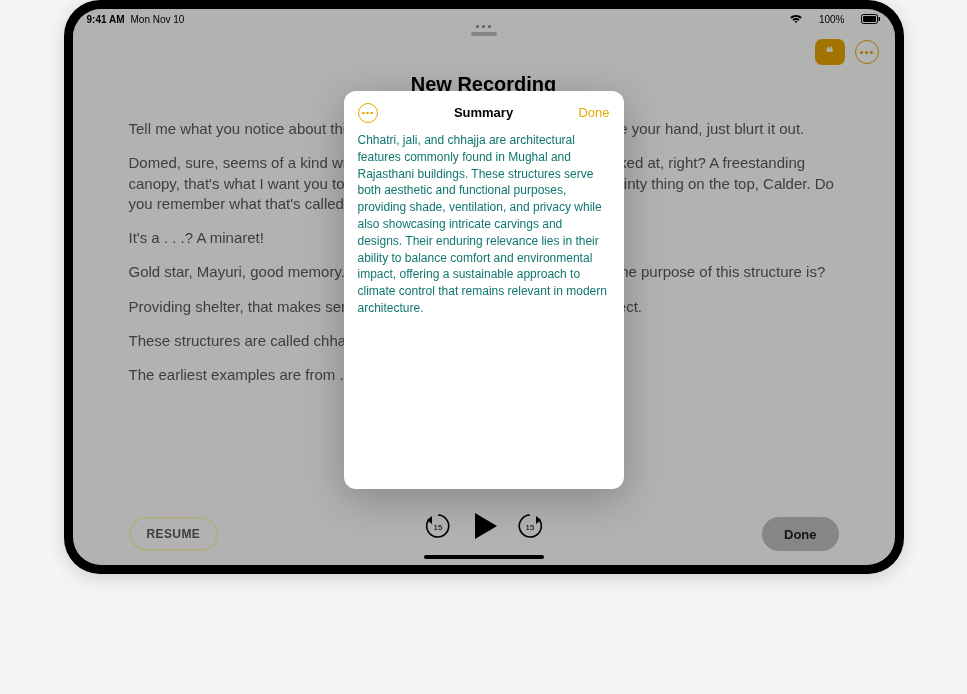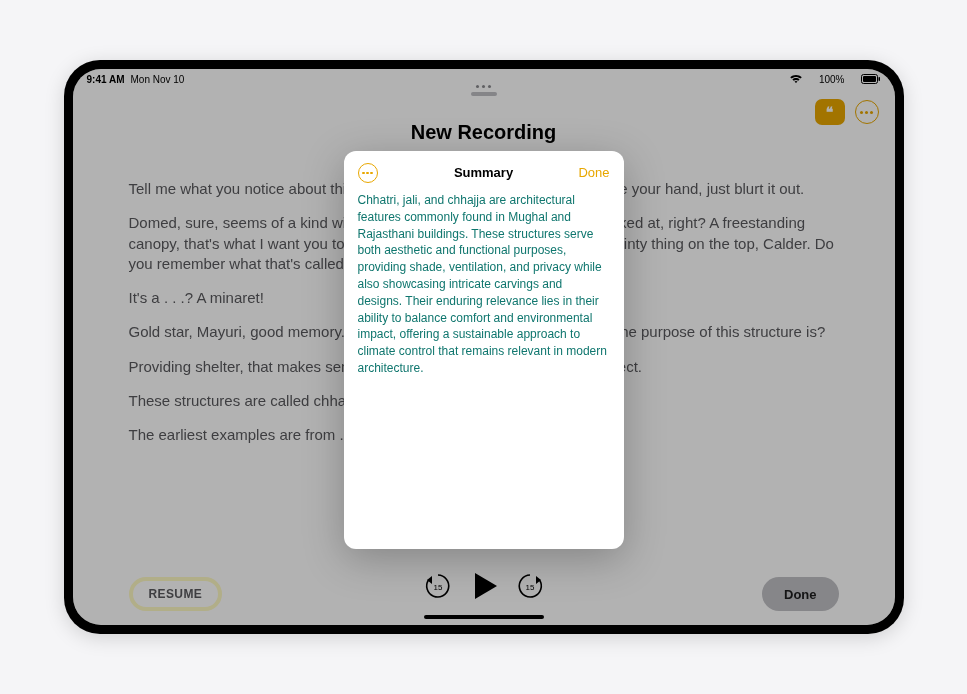--- a/index.html
+++ b/index.html
@@ -7,21 +7,20 @@
     width: 967px;
     height: 694px;
     background: #f5f5f7;
     font-family: -apple-system, BlinkMacSystemFont, "Helvetica Neue", Arial, sans-serif;
     overflow: hidden;
   }
   .stage {
     width: 967px;
     height: 694px;
     display: flex;
-    align-items: center;
     justify-content: center;
   }
   .device {
     width: 840px;
     height: 574px;
     background: #000;
     border-radius: 36px;
     padding: 9px;
     position: relative;
     box-shadow: 0 4px 20px rgba(0,0,0,0.15);
@@ -96,21 +95,21 @@
   }
   .more-circle {
     width: 24px; height:24px;
     border: 1.5px solid #e8a700;
     border-radius: 50%;
     display:flex; align-items:center; justify-content:center;
   }
   .more-circle span { width:3px; height:3px; background:#e8a700; border-radius:50%; margin:0 1px; }
   .note-title {
     position: absolute;
-    top: 52px; left: 0; right: 0;
+    top: 64px; left: 0; right: 0;
     text-align: center;
     font-size: 20px;
     font-weight: 700;
     color: #000;
     z-index: 2;
   }
   .note-body {
     position: absolute;
     top: 110px;
     left: 56px;
@@ -131,21 +130,21 @@
     justify-content: center;
     gap: 14px;
     z-index: 2;
   }
   .resume-pill {
     position: absolute;
     left: 56px;
     bottom: 14px;
     height: 34px;
     padding: 0 16px;
-    border: 4px solid #fef9c3;
+    border: 2px solid #fef9c3;
     display:flex; align-items:center; justify-content:center;
     border-radius: 18px;
     color: #5a5a5e;
     font-size: 12px;
     font-weight: 600;
     letter-spacing: 0.4px;
     z-index: 2;
   }
   .done-pill {
     position: absolute;

